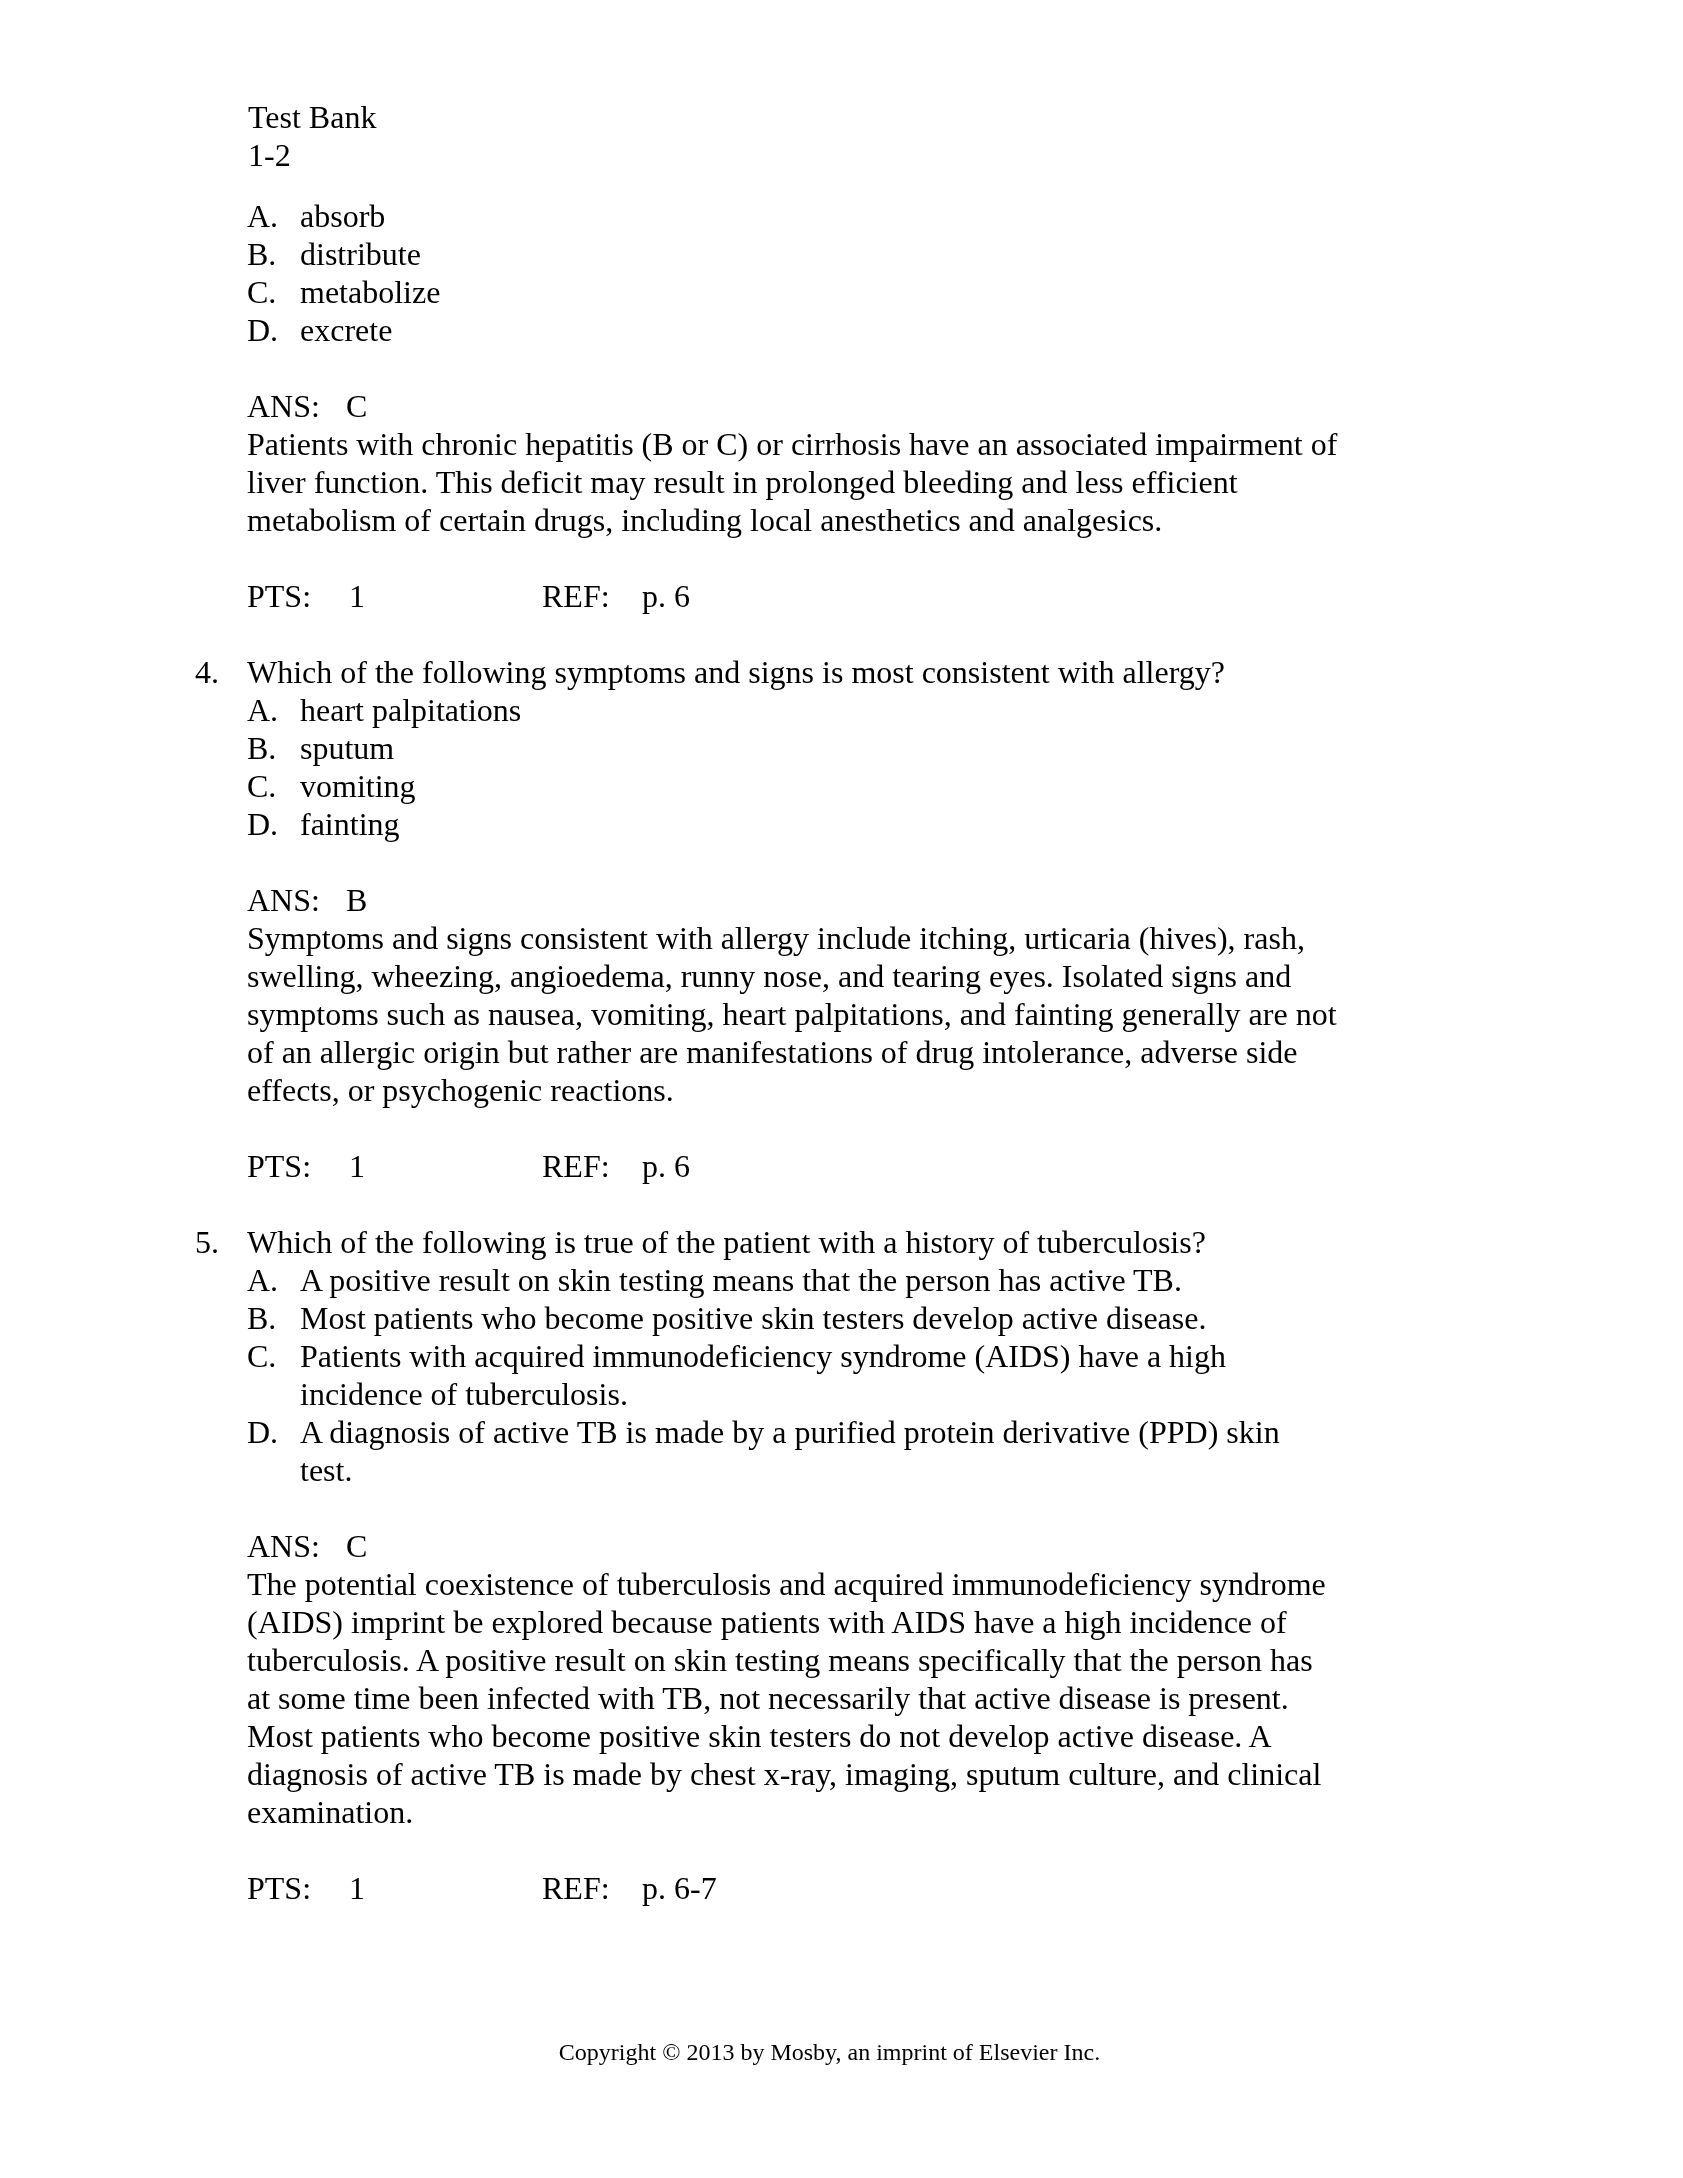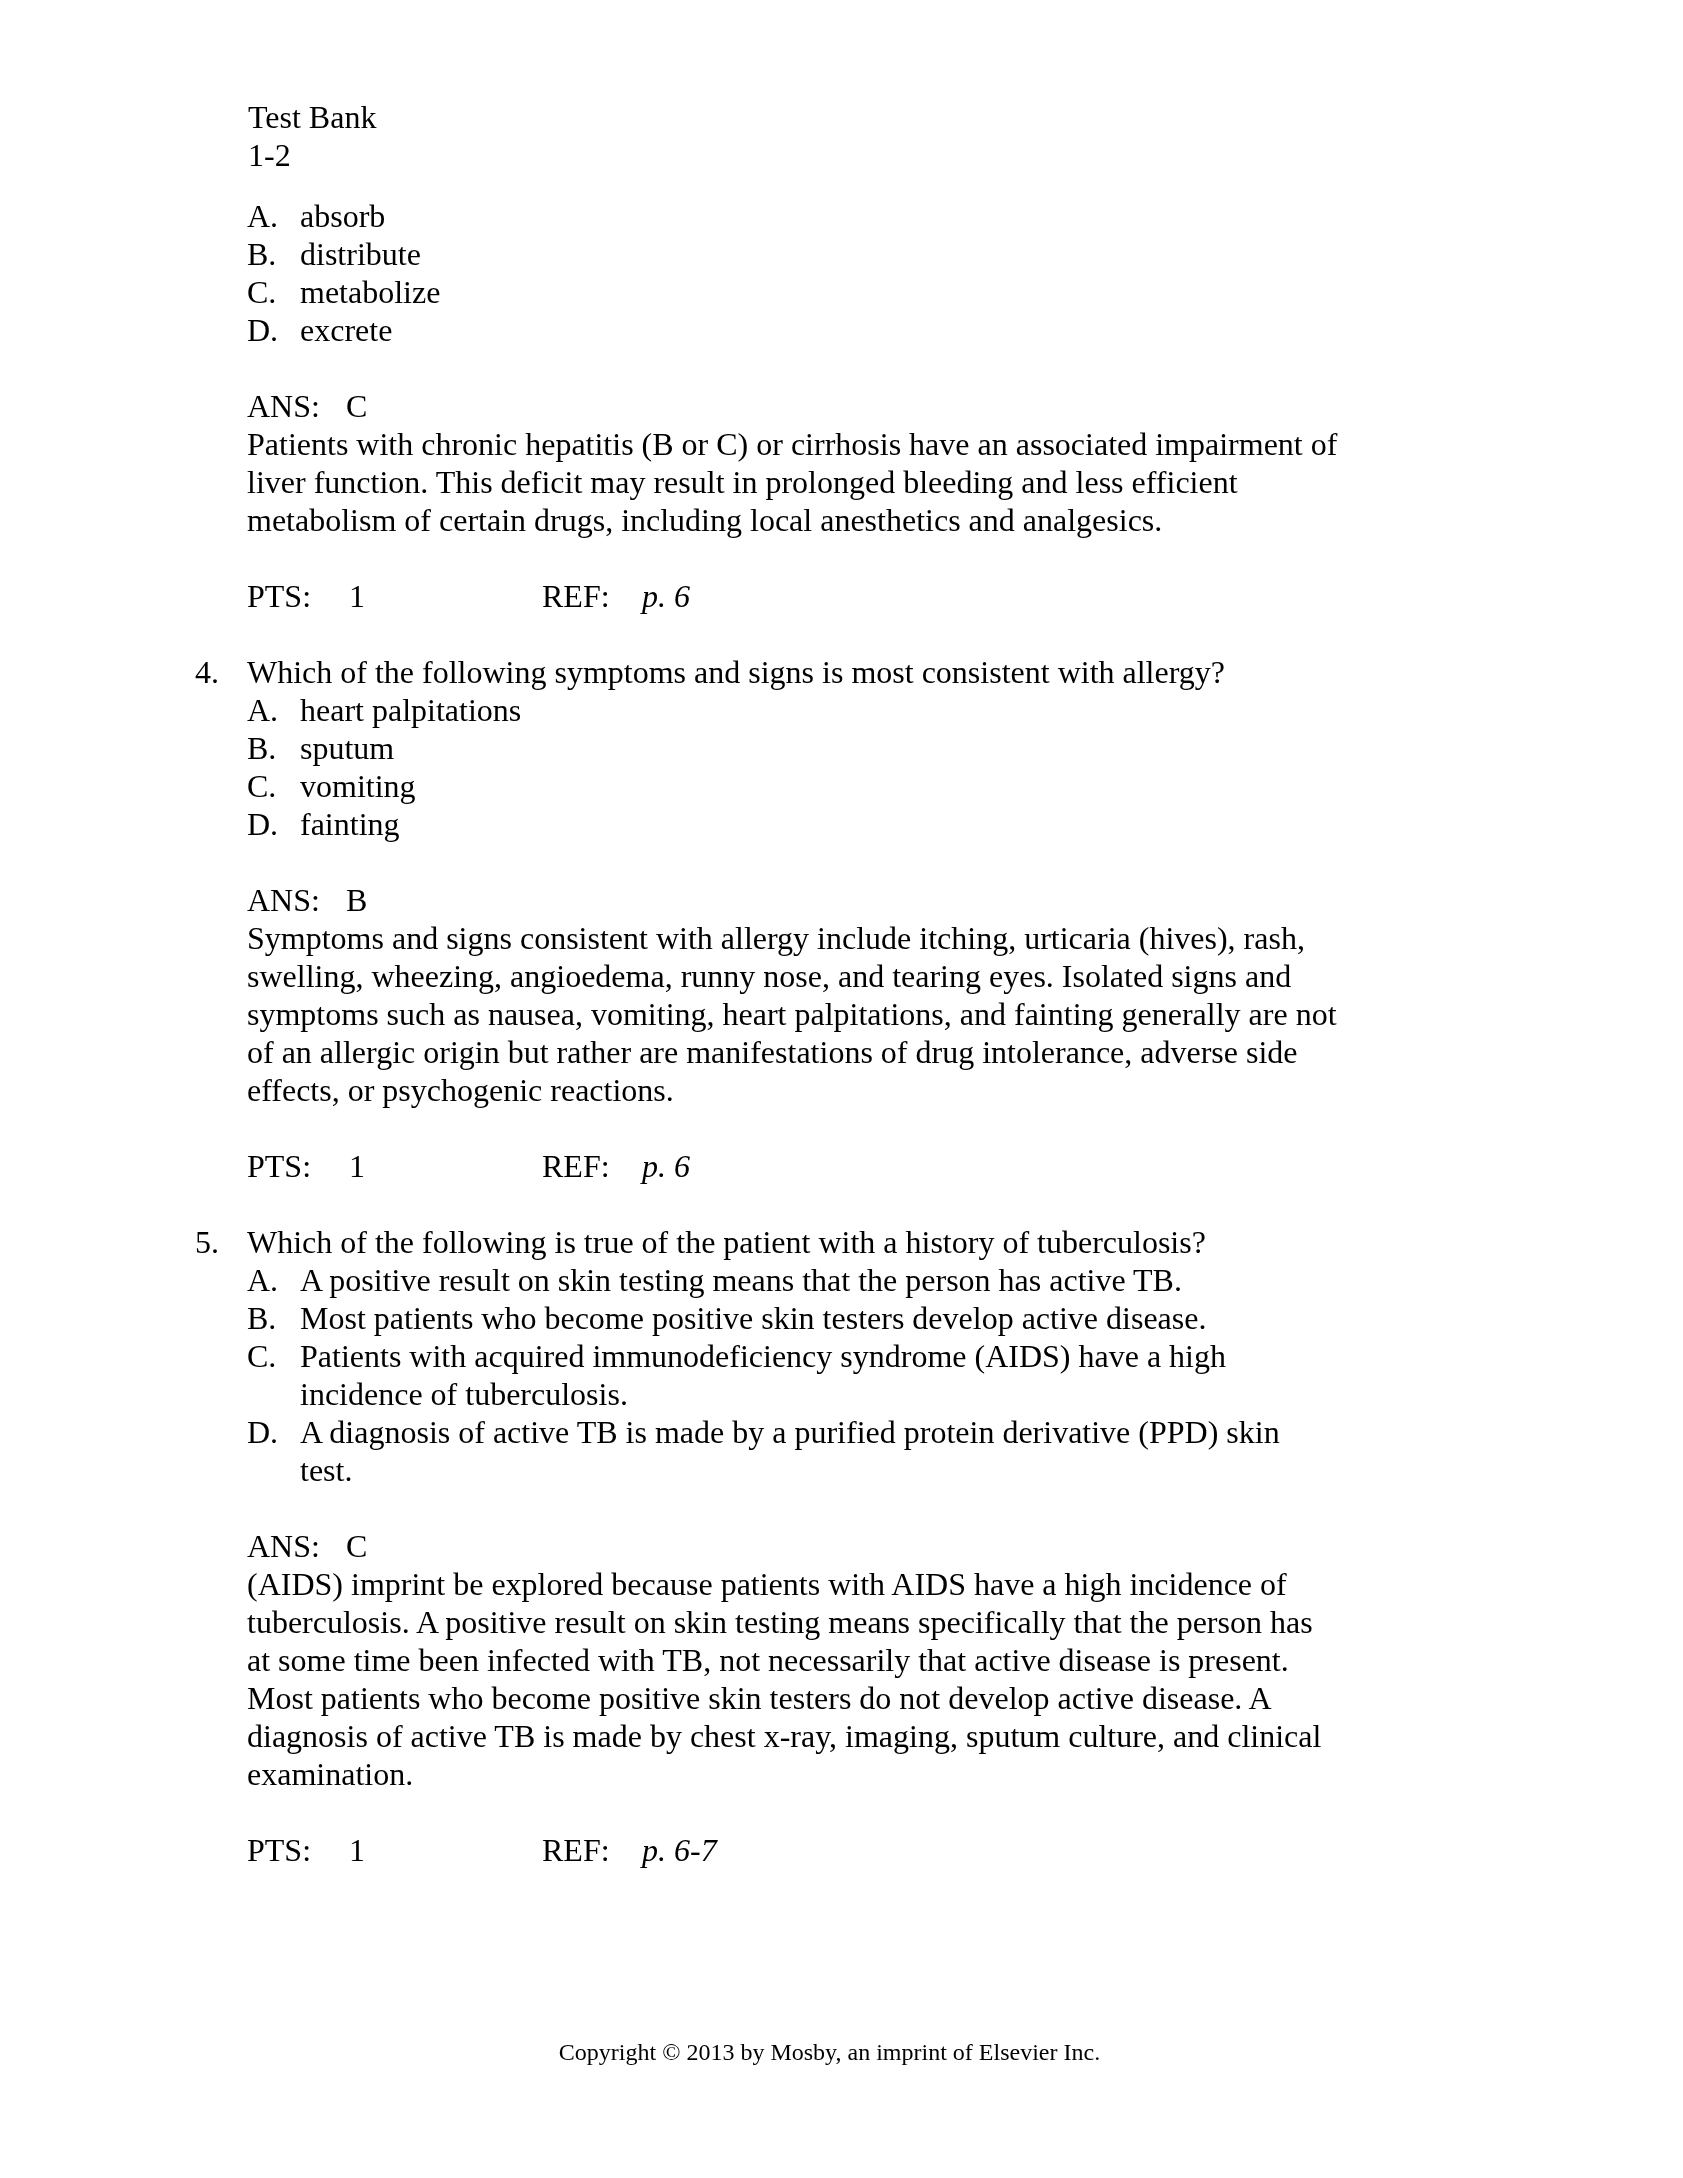--- a/index.html
+++ b/index.html
@@ -24,21 +24,21 @@
     .opt-letter { position: absolute; left: 52px; }
     .opt-text { position: absolute; left: 105px; white-space: nowrap; }
     .opt-cont { position: absolute; left: 105px; white-space: nowrap; }
     .ans-line, .rat-line, .meta-line { padding-left: 52px; }
     .rat-line span { white-space: nowrap; }
     .ans-label { display: inline-block; width: 99px; }
     .meta-line { position: relative; }
     .pts-label { position: absolute; left: 52px; }
     .pts-val { position: absolute; left: 154px; }
     .ref-label { position: absolute; left: 347px; }
-    .ref-val { position: absolute; left: 447px; font-style: italic; }
+    .ref-val { position: absolute; left: 447px; }
     .footer {
       position: absolute; left: 0; width: 1659px; top: 2037px;
       text-align: center; font-size: 24px; line-height: 30px;
     }
   </style>
 </head>
 <body>
 
 <div class="page-header">
   <span>Test Bank</span>
@@ -139,20 +139,21 @@
       </div>
     <div class="line">
         <span class="opt-letter">D.</span>
         <span class="opt-text">A diagnosis of active TB is made by a purified protein derivative (PPD) skin</span>
       </div>
     <div class="line">
         <span class="opt-cont">test.</span>
       </div>
     <div class="blank"></div>
     <div class="line ans-line"><span class="ans-label">ANS:</span><span>C</span></div>
+    <div class="line rat-line"><span>The potential coexistence of tuberculosis and acquired immunodeficiency syndrome</span></div>
     <div class="line rat-line"><span>(AIDS) imprint be explored because patients with AIDS have a high incidence of</span></div>
     <div class="line rat-line"><span>tuberculosis. A positive result on skin testing means specifically that the person has</span></div>
     <div class="line rat-line"><span>at some time been infected with TB, not necessarily that active disease is present.</span></div>
     <div class="line rat-line"><span>Most patients who become positive skin testers do not develop active disease. A</span></div>
     <div class="line rat-line"><span>diagnosis of active TB is made by chest x-ray, imaging, sputum culture, and clinical</span></div>
     <div class="line rat-line"><span>examination.</span></div>
     <div class="blank"></div>
     <div class="line meta-line">
       <span class="pts-label">PTS:</span>
       <span class="pts-val">1</span>

